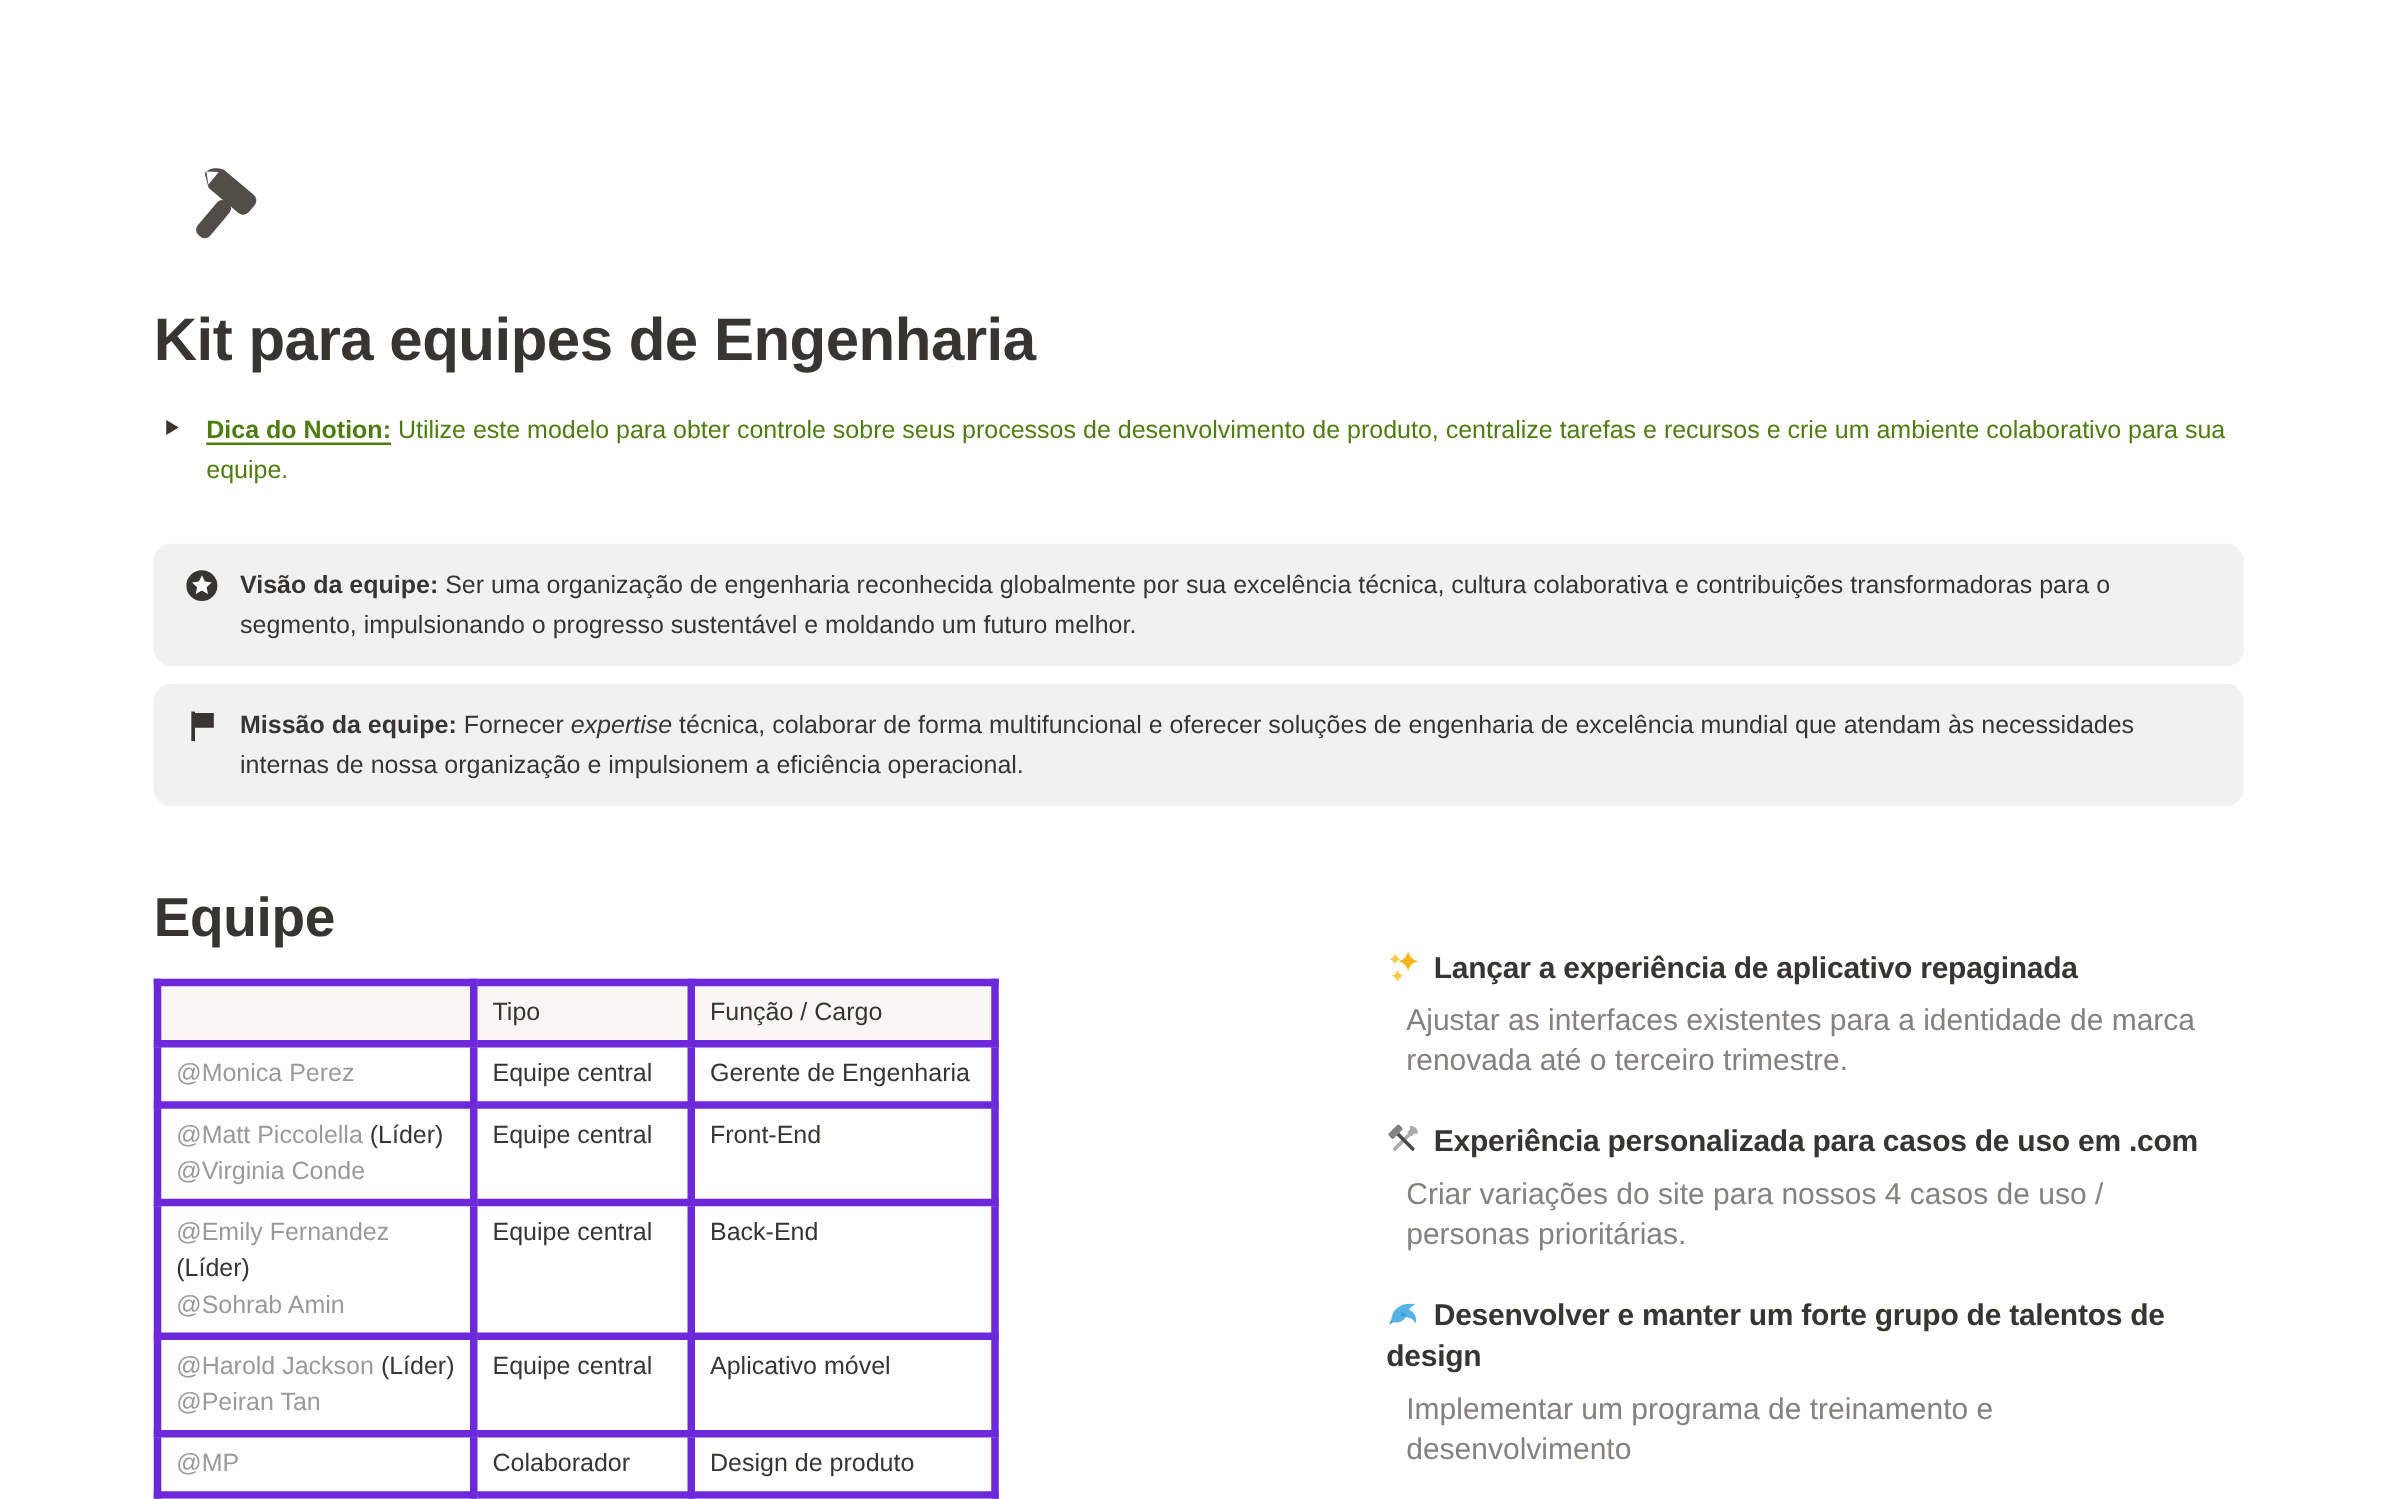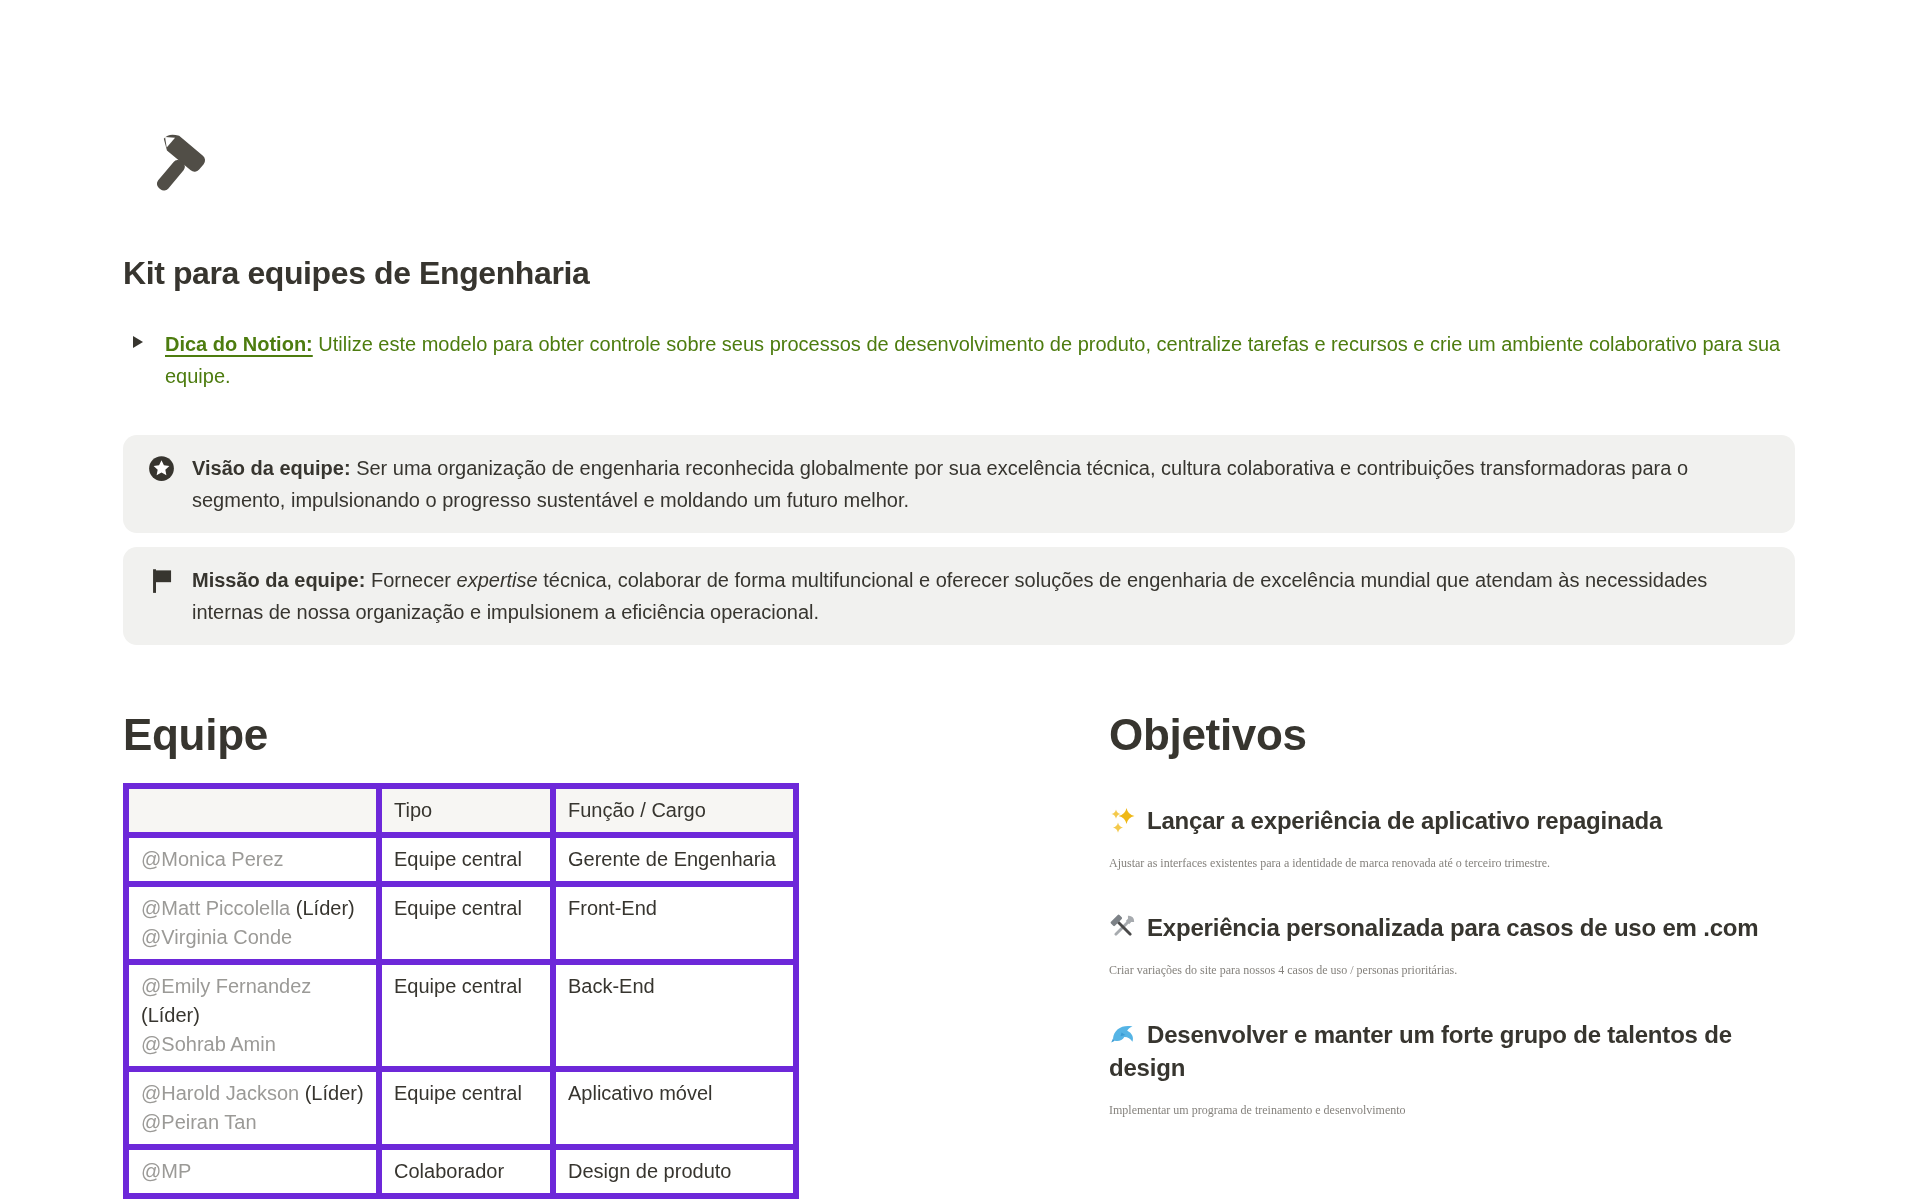--- a/index.html
+++ b/index.html
@@ -7,21 +7,21 @@
   body {
     width:1920px; height:1199px; overflow:hidden;
     background:#ffffff; color:#37352f;
     font-family:"Liberation Sans","DejaVu Sans",sans-serif;
   }
   .page { padding:0 125px 0 123px; }
 
   .page-icon { margin:128px 0 0 14px; width:80px; height:80px; display:block; cursor:pointer; }
 
   h1.page-title {
-    margin:36px 0 0 0; font-size:32px; line-height:58px;
+    margin:36px 0 0 0; font-size:48px; line-height:58px;
     font-weight:700; letter-spacing:-0.4px; color:#37352f;
   }
 
   .toggle { display:flex; margin-top:26px; }
   .toggle-arrow { flex:0 0 42px; padding:7px 0 0 9px; cursor:pointer; }
   .toggle-text { font-size:20px; line-height:32px; color:#4d7c0f; }
   .tip-lead { font-weight:700; text-decoration:underline; text-underline-offset:4px; text-decoration-thickness:1.5px; }
 
   .callout {
     display:flex; align-items:flex-start;
@@ -51,21 +51,21 @@
   .mention { color:#9b9a97; cursor:pointer; }
   .suffix  { color:#37352f; }
 
   .goal { margin-top:32px; }
   .goal:first-of-type { margin-top:46px; }
   .goal-title {
     margin:0; font-size:24px; line-height:33px; font-weight:700;
     max-width:664px; letter-spacing:-0.2px;
   }
   .goal-icon { width:28px; height:28px; vertical-align:-5px; margin-right:10px; }
-  .goal-desc { margin:10px 0 0 0; font-size:12px; line-height:32px; color:#85827d; max-width:648px;font-family:Liberation Serif, serif; }
+  .goal-desc { margin:10px 0 0 16px; font-size:24px; line-height:32px; color:#85827d; max-width:648px; }
 </style>
 </head>
 <body>
 
 <div class="page">
 
   <svg class="page-icon" viewBox="0 0 80 80">
     <g fill="#514e47" transform="rotate(40 40 40)">
       <path d="M21 14 q-10 4 -10 12 l10 7 h31 a6 6 0 0 0 6 -6 v-7 a6 6 0 0 0 -6 -6 z"></path>
       <path d="M11 24 l8 -6 v13 z" fill="#ffffff"></path>
@@ -163,21 +163,20 @@
             <td><span class="mention">@Maria Caprani</span></td>
             <td>Colaborador</td>
             <td>Gerente de produto</td>
           </tr>
 
         </tbody>
       </table>
     </div>
 
     <div class="col-right">
-      <h2 class="section-heading">Objetivos</h2>
 
       <div class="goal">
         <h3 class="goal-title">
           <svg class="goal-icon" viewBox="0 0 28 28">
             <path d="M17.5 2 q1.3 6.5 8 8 q-6.7 1.5 -8 8 q-1.3 -6.5 -8 -8 q6.7 -1.5 8 -8z" fill="#efb816"></path>
             <path d="M7 3.5 q.8 3.8 4.6 4.6 q-3.8 .8 -4.6 4.6 q-.8 -3.8 -4.6 -4.6 q3.8 -.8 4.6 -4.6z" fill="#f4c94a"></path>
             <path d="M9 16.5 q.9 4.2 5 5.1 q-4.1 .9 -5 5.1 q-.9 -4.2 -5 -5.1 q4.1 -.9 5 -5.1z" fill="#f4c94a"></path>
           </svg><span>Lançar a experiência de aplicativo repaginada</span>
         </h3>
         <p class="goal-desc">Ajustar as interfaces existentes para a identidade de marca renovada até o terceiro trimestre.</p>

